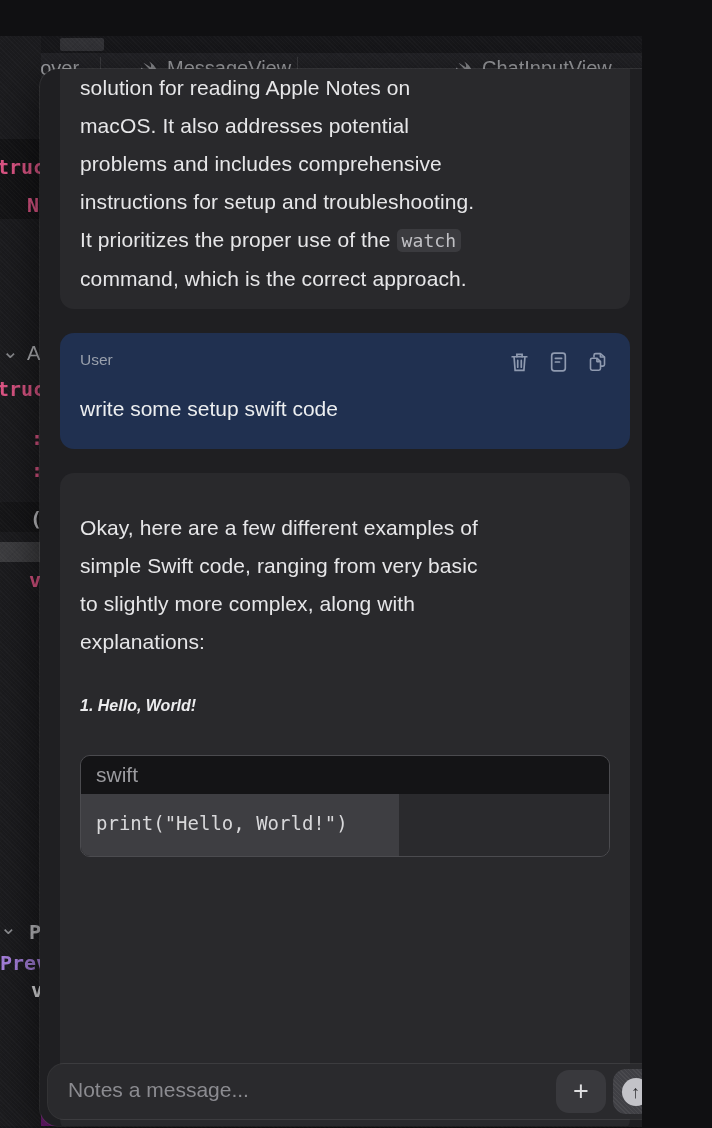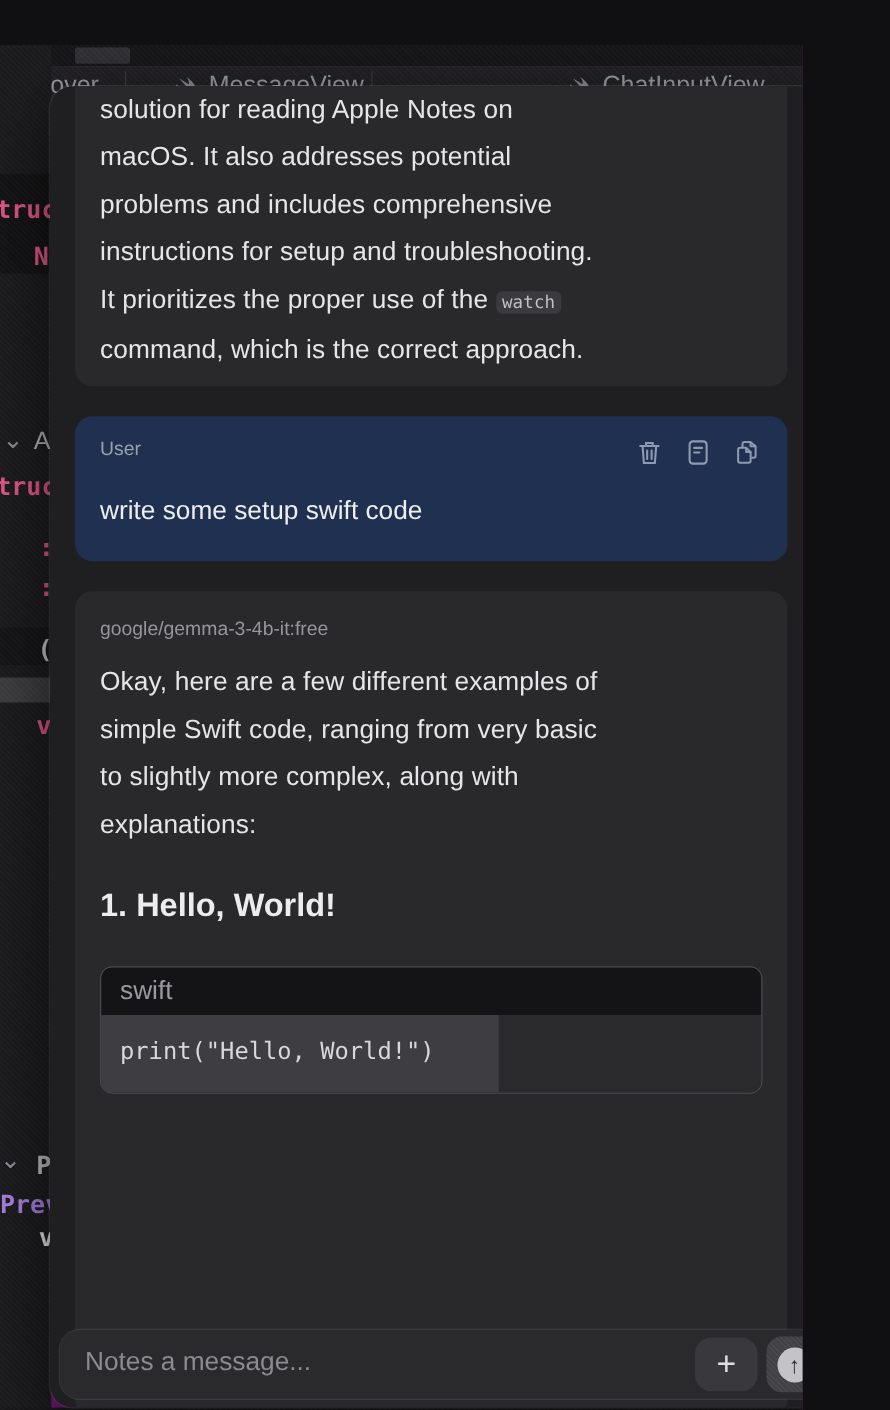--- a/index.html
+++ b/index.html
@@ -49,33 +49,33 @@
   .msg2 { top:264px; height:116px; padding:18px 20px; }
   .msg3 { top:404px; height:660px; padding:22px 20px; }
   .msg-text { color:#e6e6e8; font-size:21px; line-height:38px; letter-spacing:0.1px; white-space:pre-wrap; }
   .role-row { display:flex; align-items:flex-start;justify-content:space-between; }
   .role-label { color:#99a0ac; font-size:15.5px; line-height:18px; flex:1; }
   .model-label { color:#96969a; font-size:15.5px; line-height:18px; }
   .msg-actions { display:flex; gap:19px; margin-right:2px; }
   .msg-actions svg { display:block; cursor:pointer; }
   .user-text { margin-top:22px; color:#eceef0; font-size:21px; line-height:28px; }
   .para { margin-top:14px; }
-  .md-heading { margin-top:32px; color:#ececee; font-size:26px; font-weight:bold; line-height:26px; }
+  .md-heading { margin-top:32px; color:#ececee; font-size:16px; font-weight:bold; line-height:26px;font-style:italic; }
   .code-block { margin-top:36px; width:530px; border:1px solid #4b4b4f; border-radius:10px; overflow:hidden; }
   .code-head { background:#141416; height:38px; display:flex; align-items:center; padding:0 15px; }
   .code-lang { color:#9b9b9f; font-size:21px; }
   .code-body { position:relative; background:#2a2a2d; height:62px; }
   .code-hl { position:absolute; left:0; top:0; bottom:0; width:318px; background:#3e3e42; }
   .code-line { position:absolute; left:15px; top:18px; color:#d8d8da; font-family:"DejaVu Sans Mono", monospace; font-size:19px; white-space:pre; }
   .bullet-row { margin-top:32px; display:flex; }
   .bullet-dot { flex:0 0 auto; width:9px; height:9px; border:2px solid #9b9b9f; border-radius:50%; margin:13px 12px 0 21px; }
   .bullet-text { width:470px; }
   .seg-b { font-weight:bold; }
   .seg-code {
-    font-family:"DejaVu Sans Mono", monospace; font-size:14px;
+    font-family:"DejaVu Sans Mono", monospace; font-size:18px;
     background:#3b3b3f; color:#c1c1c5; border-radius:5px; padding:1px 5px;
   }
   .seam { position:absolute; left:610px; top:0; bottom:0; width:1px; background:rgba(255,255,255,0.05); }
   .scroll-thumb { position:absolute; left:617px; top:536px; width:15px; height:66px; border-radius:8px; background:#8f8f94; cursor:pointer; }
   .input-bar {
     position:absolute; left:8px; top:995px; width:622px; height:55px;
     background:#2a2a2d; border-radius:16px; box-shadow:0 0 0 1px rgba(255,255,255,0.09);
   }
   .input-ph { position:absolute; left:20px; top:14px; color:#8b8b90; font-size:21px; }
   .add-btn {
@@ -196,21 +196,20 @@
             <path d="M7 6.5V4.2c0-.9.7-1.6 1.6-1.6h4.8L17.5 6v7.5c0 .9-.7 1.6-1.6 1.6H14"></path>
             <path d="M3.5 8.8c0-.9.7-1.6 1.6-1.6h4.8l3.6 3.4v7c0 .9-.7 1.6-1.6 1.6H5.1c-.9 0-1.6-.7-1.6-1.6z"></path>
             <path d="M13.4 2.6V6h4.1M9.9 7.2v3.4H14"></path>
           </svg>
         </span>
       </div>
       <div class="user-text">write some setup swift code</div>
     </div>
 
     <div class="card assistant msg3">
-      <div class="model-label">google/gemma-3-4b-it:free</div>
       <div class="msg-text para">Okay, here are a few different examples of
 simple Swift code, ranging from very basic
 to slightly more complex, along with
 explanations:</div>
       <div class="md-heading">1. Hello, World!</div>
       <div class="code-block">
         <div class="code-head">
           <span class="code-lang">swift</span>
         </div>
         <div class="code-body">

